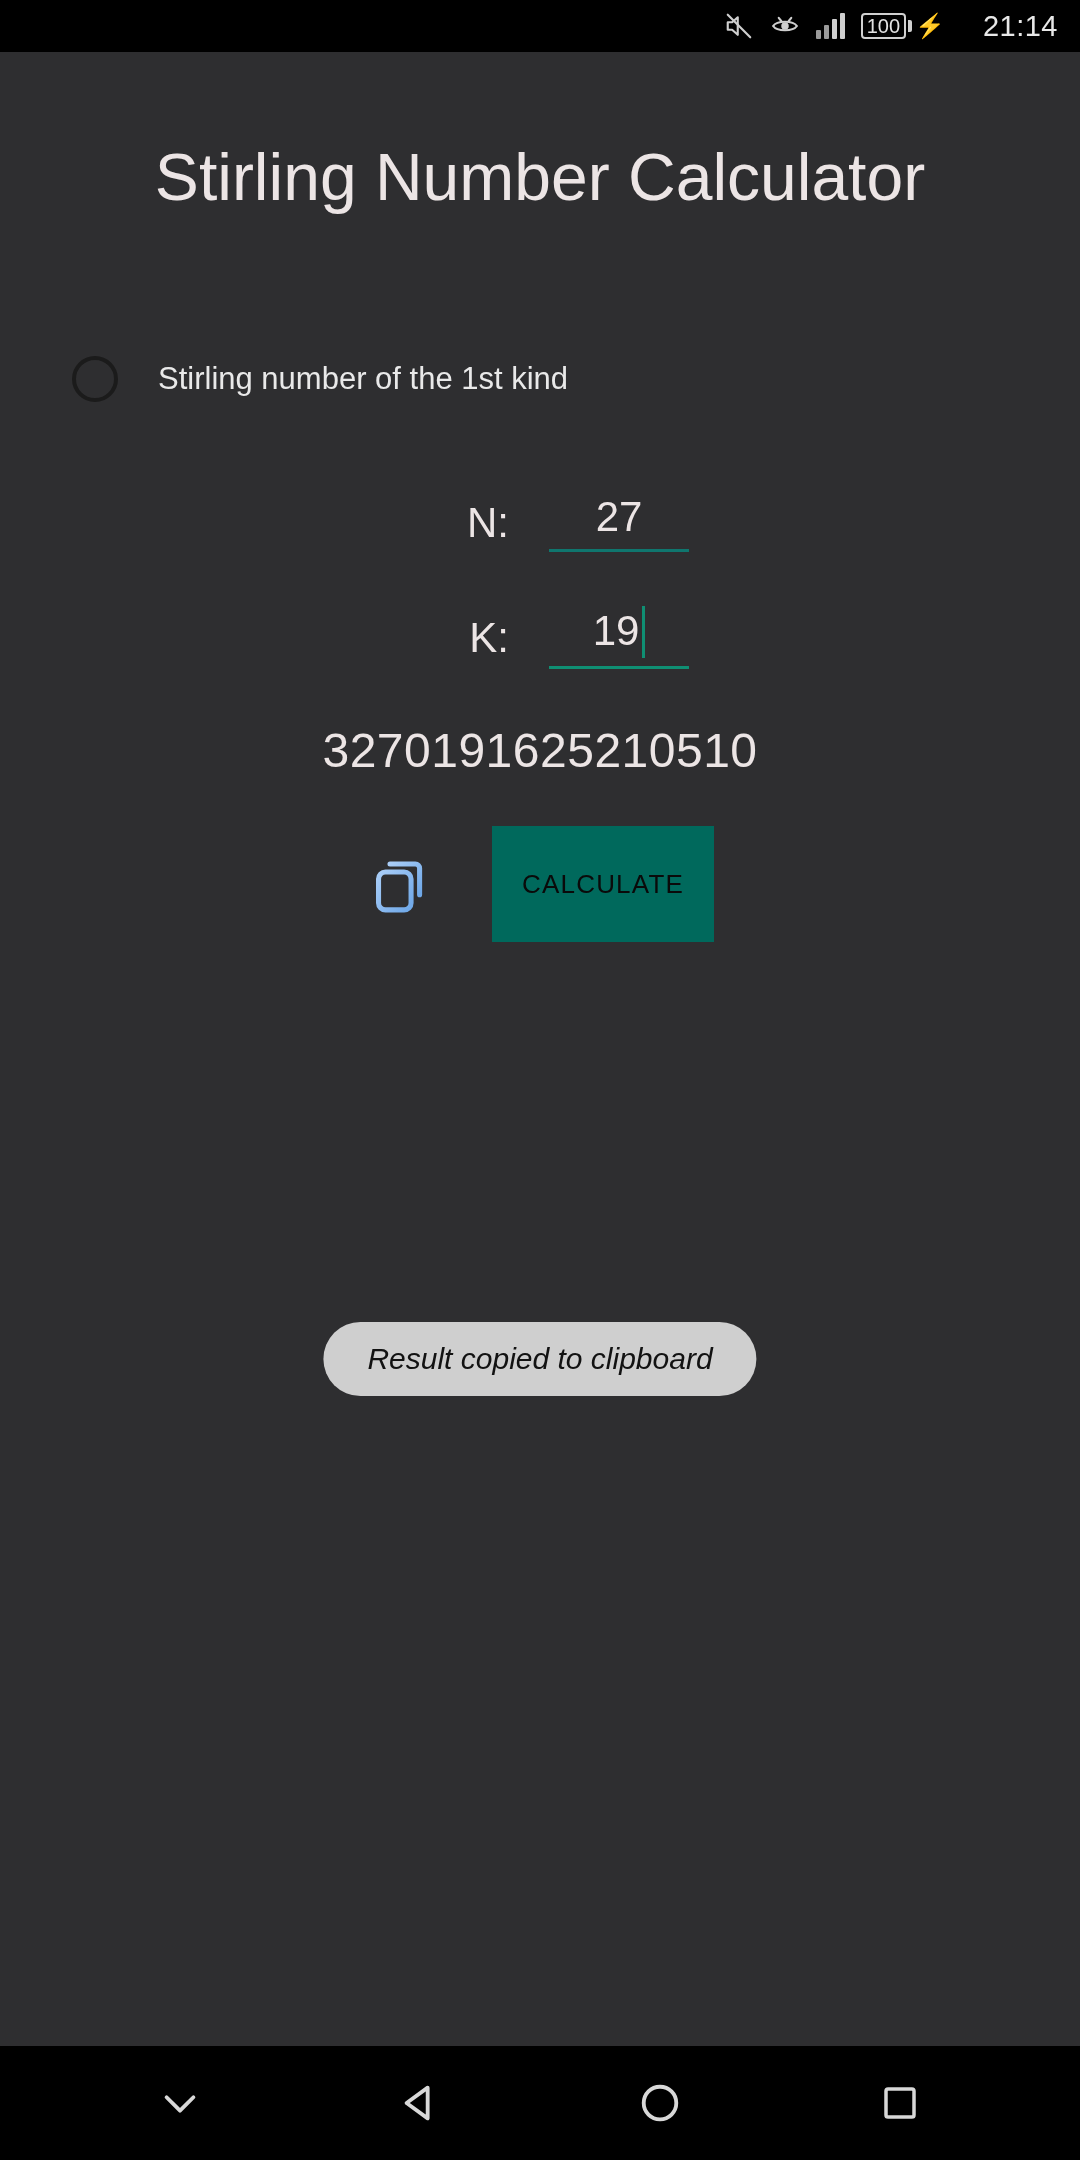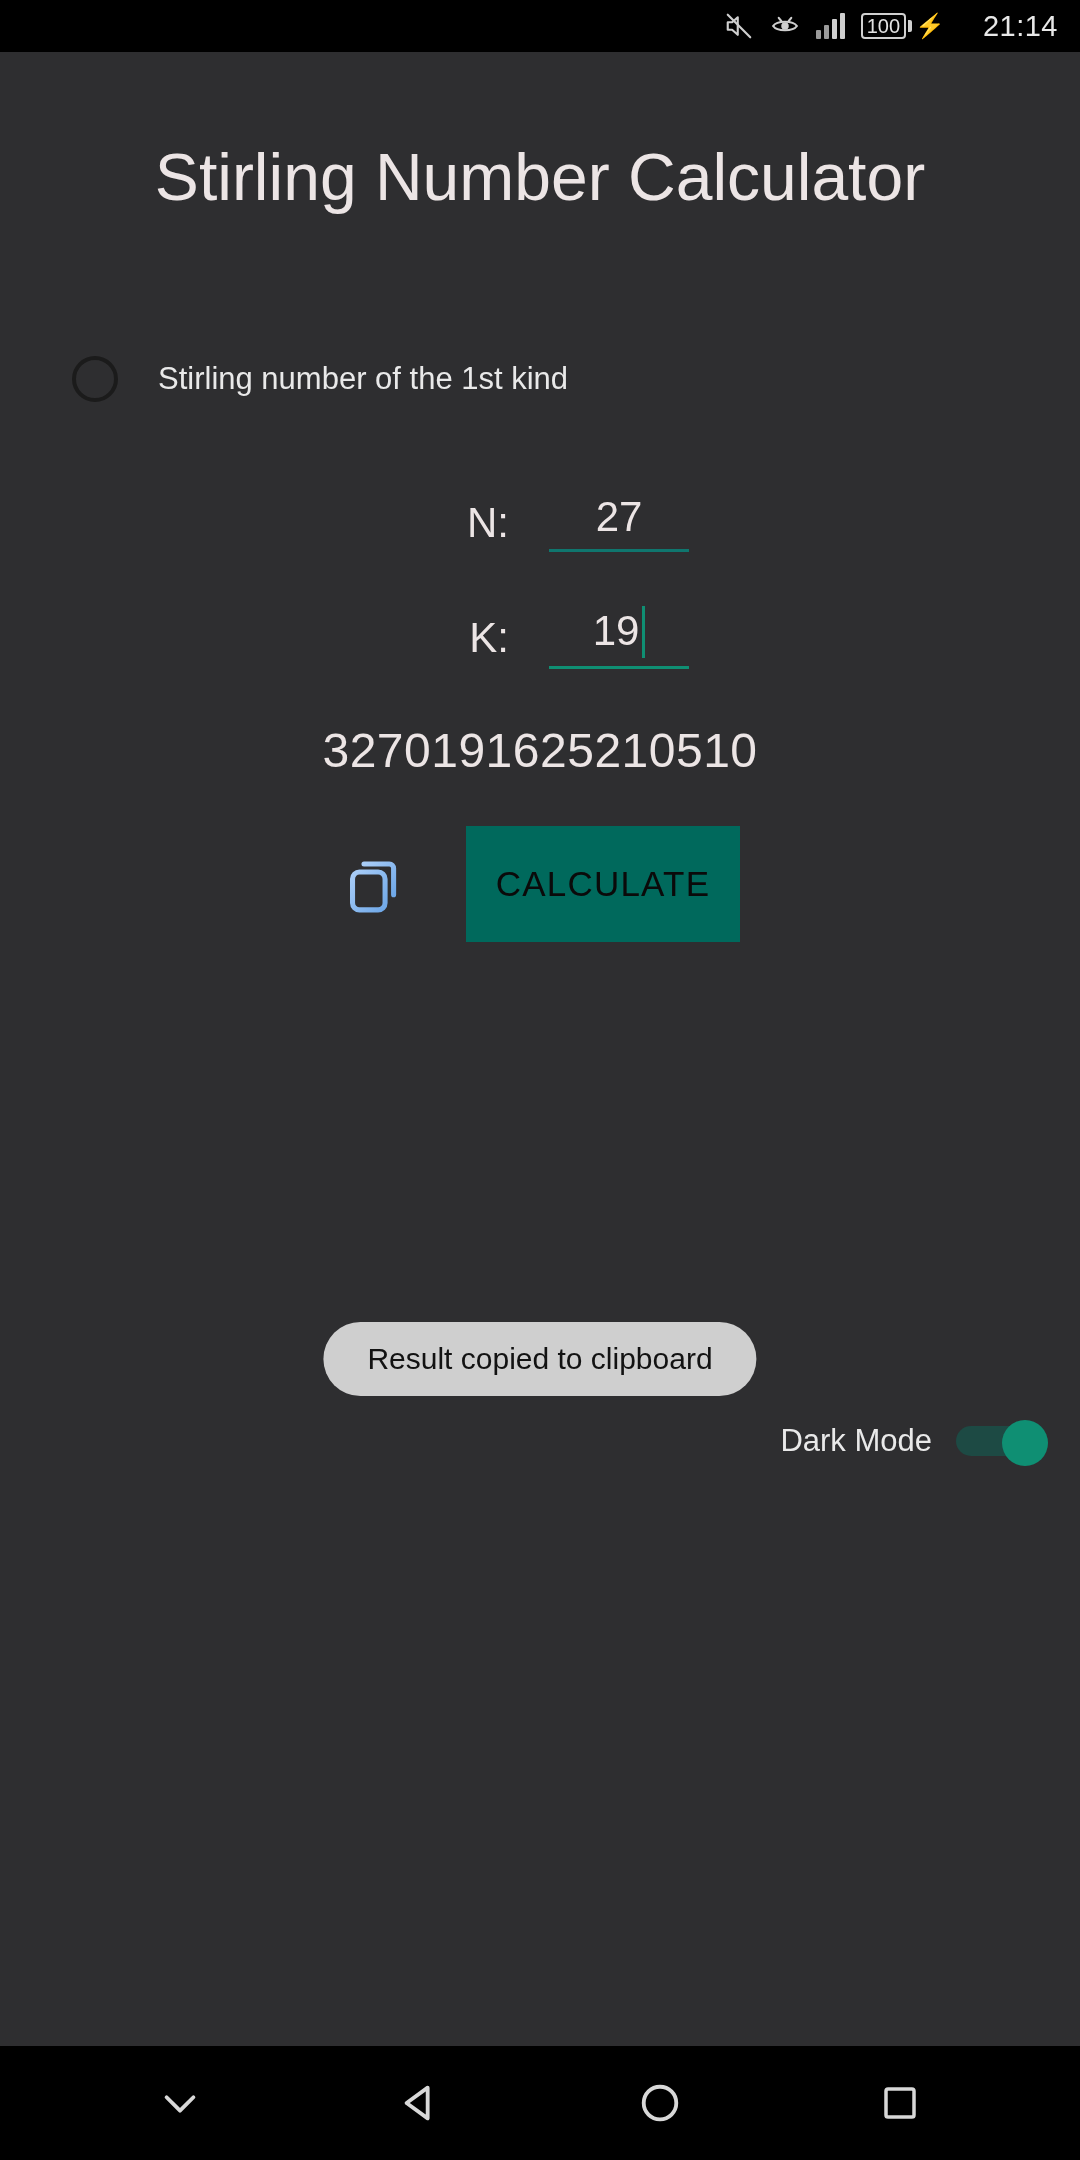--- a/index.html
+++ b/index.html
@@ -97,33 +97,33 @@
   .actions{
     display:flex; align-items:center; justify-content:center;
     gap:54px; margin-top:48px;
   }
   .copy-btn{
     width:72px; height:76px; display:flex;
     align-items:center; justify-content:center;
   }
   .calc-btn{
     background:#00695c; color:#0a0a0a;
-    font-size:35px; letter-spacing:1.2px; font-weight:400;
+    font-size:26px; letter-spacing:1.2px; font-weight:400;
     padding:0 30px; height:116px; min-width:222px;
     display:flex; align-items:center; justify-content:center;
     border:none; cursor:pointer;
   }
 
   
   .toast{
     position:absolute; left:50%; transform:translateX(-50%);
     top:1270px;
     background:#cfcfcf; color:#121212;
     font-size:30px; border-radius:45px;
-    padding:20px 44px; white-space:nowrap;
+    padding:20px 44px; white-space:nowrap;font-style:italic;
   }
 
   
   .darkmode{
     position:absolute; right:32px; top:1368px;
     display:flex; align-items:center; gap:24px;
   }
   .dm-label{ color:#e9e9e9; font-size:31px; }
   .switch{ position:relative; width:92px; height:42px; }
   .switch-track{
@@ -219,27 +219,20 @@
         </defs>
         <path d="M7.5 5.5 H17 a1.6 1.6 0 0 1 1.6 1.6 V17" stroke="url(#cg)"></path>
         <rect x="3.2" y="8.5" width="12.2" height="14.2" rx="2.6" stroke="url(#cg)"></rect>
       </svg>
     </span>
     <button class="calc-btn">CALCULATE</button>
   </div>
 
   <div class="toast">Result copied to clipboard</div>
 
-  <div class="darkmode">
-    <span class="dm-label">Dark Mode</span>
-    <span class="switch">
-      <span class="switch-track"></span>
-      <span class="switch-thumb"></span>
-    </span>
-  </div>
 </div>
 
 <div class="navbar">
   <span class="nav-btn">
     <svg width="46" height="46" viewBox="0 0 24 24" fill="none" stroke="#d8d8d8" stroke-width="2" stroke-linecap="round" stroke-linejoin="round">
       <polyline points="5,9 12,16 19,9"></polyline>
     </svg>
   </span>
   <span class="nav-btn">
     <svg width="46" height="46" viewBox="0 0 24 24" fill="none" stroke="#d8d8d8" stroke-width="2" stroke-linejoin="round">

